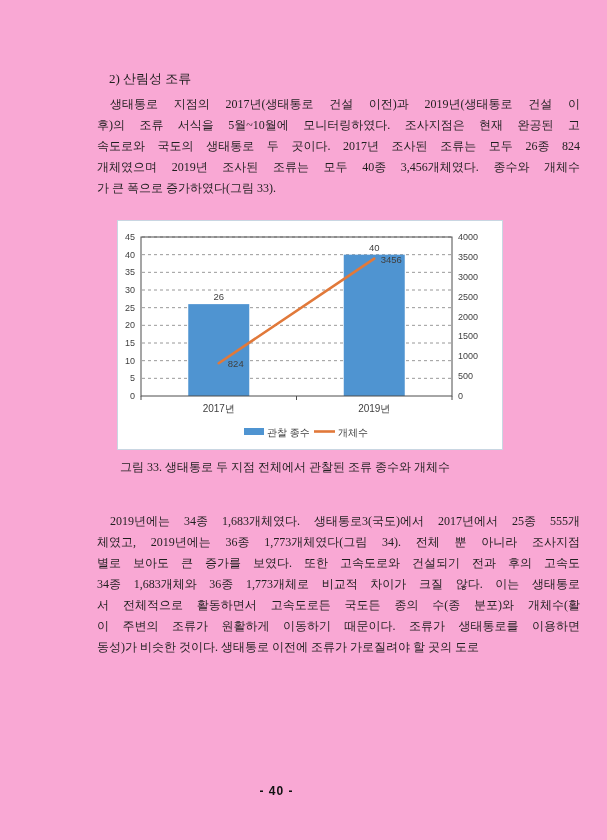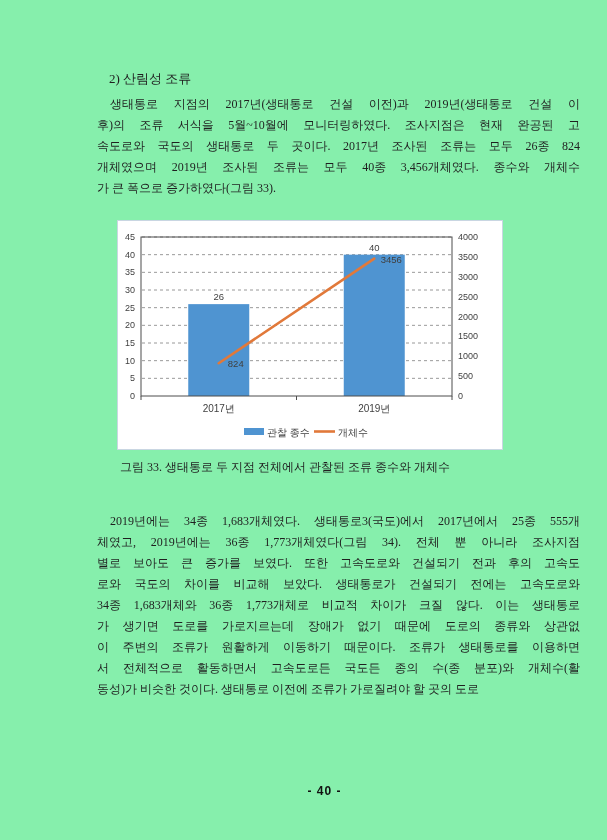--- a/index.html
+++ b/index.html
@@ -1,31 +1,31 @@
 <!DOCTYPE html>
 <html><head>
 <meta charset="utf-8">
 <style>
   html,body{margin:0;padding:0;background:#ffffff;}
-  .page{position:relative;width:607px;height:840px;background:#86efac;overflow:hidden;
+  .page{position:relative;width:607px;height:840px;background:#f9a8d4;overflow:hidden;
         font-family:"Liberation Serif","DejaVu Serif",serif;color:#1f1f1f;}
   .heading{position:absolute;left:109px;top:70px;font-size:13px;white-space:nowrap;}
   .para{position:absolute;left:97px;width:483px;font-size:12px;line-height:21px;}
   .para .line{text-align:justify;text-align-last:justify;height:21px;overflow:hidden;white-space:nowrap0;}
   .para .line:first-of-type{text-indent:13px;}
   .para .line:last-child{text-align-last:auto;}
   .para1{top:94px;}
   .para2{top:511px;}
   .chart-block{position:absolute;left:117px;top:220px;width:386px;height:230px;
                border:1px solid #c9d6e2;background:#fff;box-sizing:border-box;}
   .chart-block svg{display:block;font-family:"Liberation Sans","DejaVu Sans",sans-serif;}
   .caption{position:absolute;left:120px;top:459px;font-size:12px;white-space:nowrap;}
   .pagenum{position:absolute;left:0;top:784px;width:553px;text-align:center;
            font-family:"Liberation Sans","DejaVu Sans",sans-serif;font-weight:bold;
-           font-size:12px;letter-spacing:1px;color:#111;padding-left:48px;}
+           font-size:12px;letter-spacing:1px;color:#111;}
 </style>
 </head>
 <body>
 
 <div class="page">
 
   <div class="heading">2) 산림성 조류</div>
 
   <div class="para para1">
 
@@ -86,23 +86,21 @@
       </svg>
     </div>
 
   <div class="caption">그림 33. 생태통로 두 지점 전체에서 관찰된 조류 종수와 개체수</div>
 
   <div class="para para2">
 
       <div class="line">2019년에는 34종 1,683개체였다. 생태통로3(국도)에서 2017년에서 25종 555개</div>
       <div class="line">체였고, 2019년에는 36종 1,773개체였다(그림 34). 전체 뿐 아니라 조사지점</div>
       <div class="line">별로 보아도 큰 증가를 보였다. 또한 고속도로와 건설되기 전과 후의 고속도</div>
-      <div class="line">로와 국도의 차이를 비교해 보았다. 생태통로가 건설되기 전에는 고속도로와</div>
       <div class="line">34종 1,683개체와 36종 1,773개체로 비교적 차이가 크질 않다. 이는 생태통로</div>
-      <div class="line">가 생기면 도로를 가로지르는데 장애가 없기 때문에 도로의 종류와 상관없</div>
+      <div class="line">서 전체적으로 활동하면서 고속도로든 국도든 종의 수(종 분포)와 개체수(활</div>
       <div class="line">이 주변의 조류가 원활하게 이동하기 때문이다. 조류가 생태통로를 이용하면</div>
-      <div class="line">서 전체적으로 활동하면서 고속도로든 국도든 종의 수(종 분포)와 개체수(활</div>
       <div class="line">동성)가 비슷한 것이다. 생태통로 이전에 조류가 가로질려야 할 곳의 도로</div>
     </div>
 
   <div class="pagenum">- 40 -</div>
 
 </div>
 
 </body></html>

